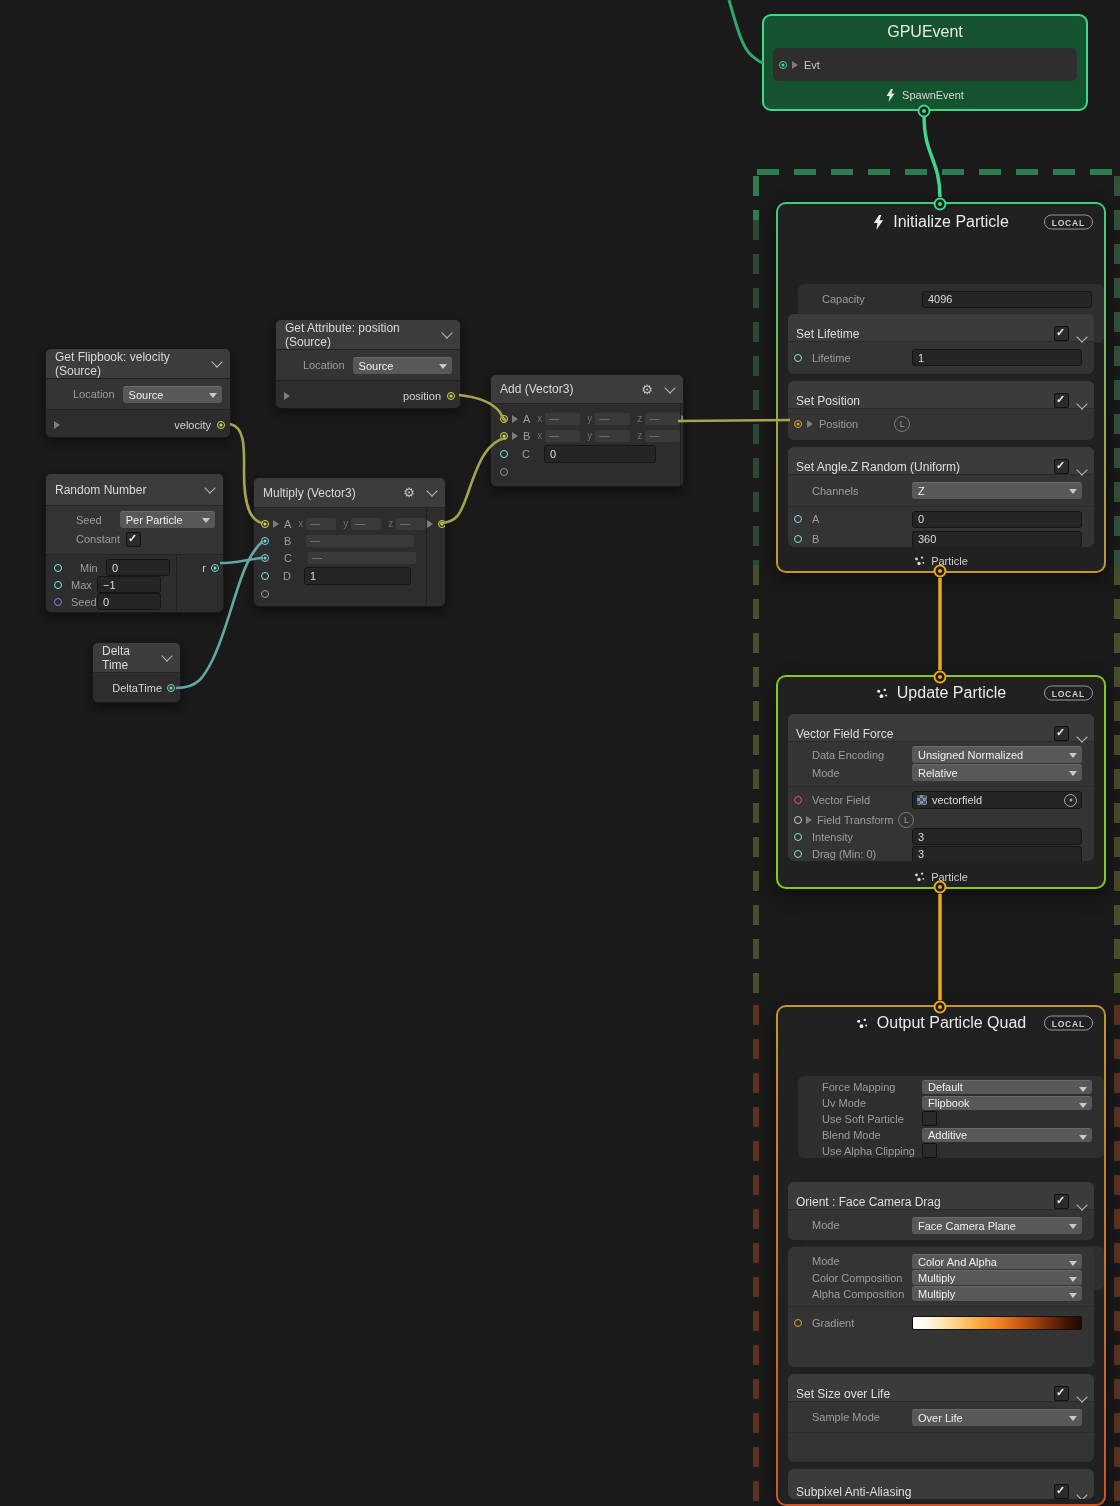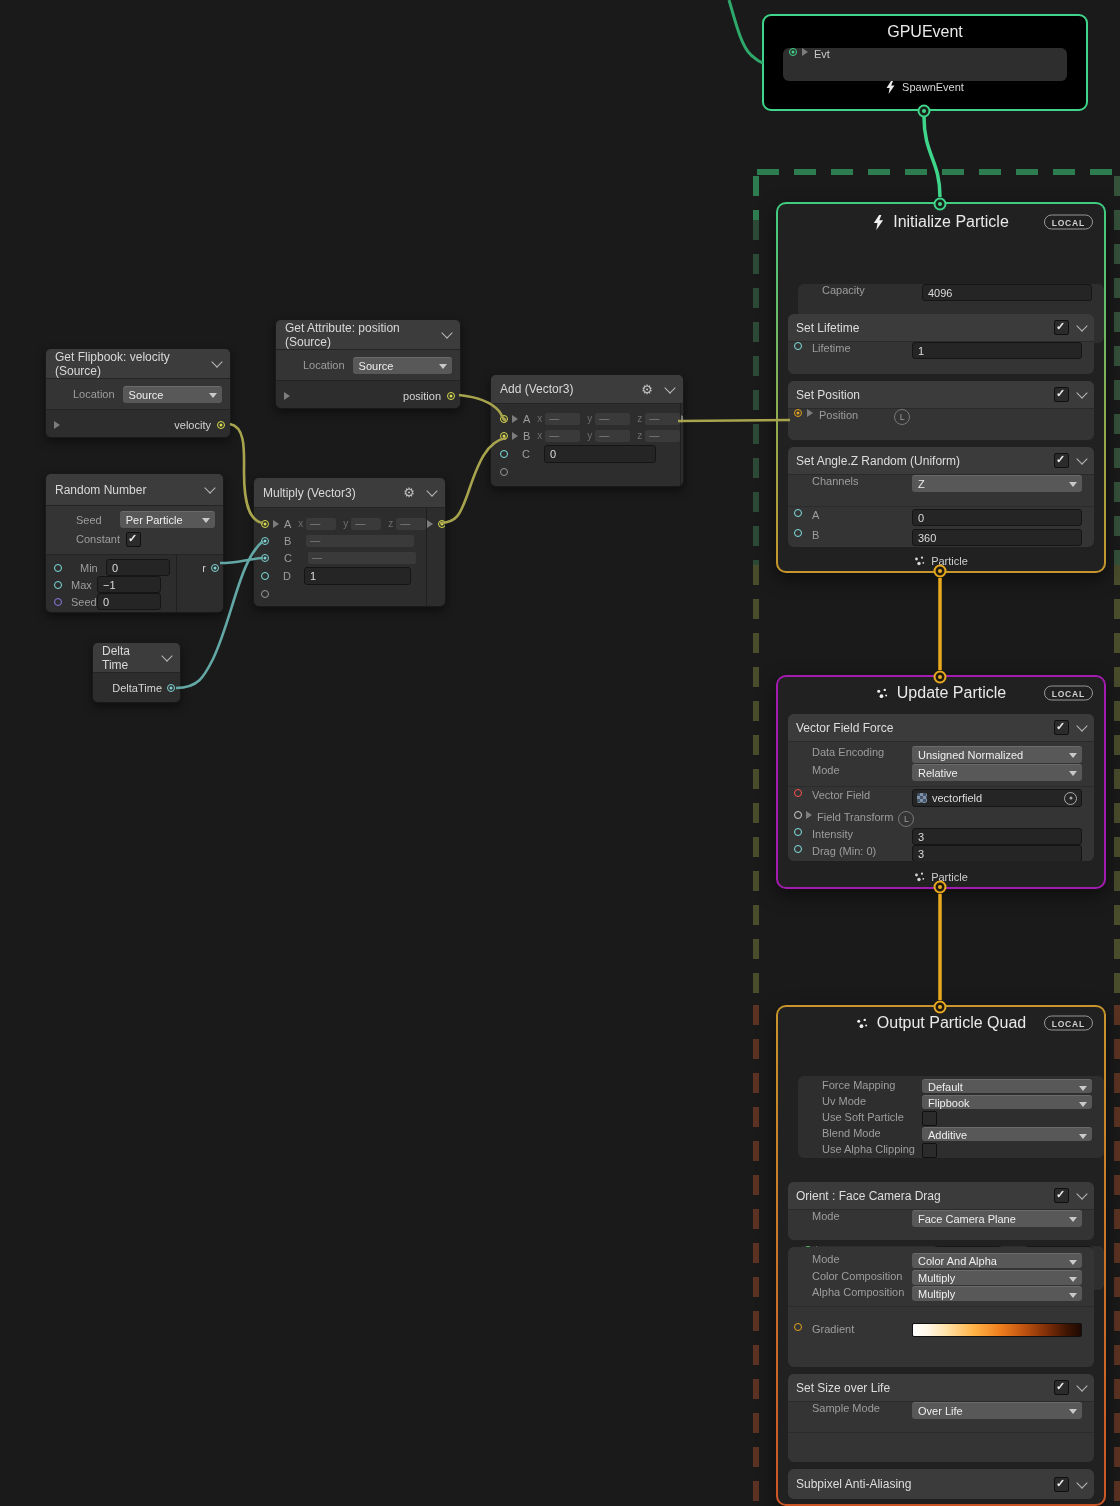--- a/index.html
+++ b/index.html
@@ -10,23 +10,23 @@
   .vdash{width:6px;background:repeating-linear-gradient(180deg,var(--dc) 0 20px,transparent 20px 34px)}
   .hdash{height:6px;background:repeating-linear-gradient(90deg,var(--dc) 0 22px,transparent 22px 37px)}
   
   .ctxw{border-radius:10px;padding:2px;box-shadow:0 6px 18px rgba(0,0,0,.5)}
   .ctx{background:#212121;border-radius:8px;width:100%;height:100%;box-sizing:border-box;padding:0 10px;position:relative}
   .ctitle{display:flex;align-items:center;justify-content:center;gap:9px;color:#e9e9e9;font-size:16px;position:relative}
   .local{position:absolute;right:1px;top:50%;transform:translateY(-50%);border:1px solid #979797;border-radius:8px;
          color:#cfcfcf;font-size:8.5px;font-weight:bold;letter-spacing:.8px;padding:1.5px 7px}
   .sec{background:#2e2e2e;border-radius:6px;position:relative}
   .blk{border-radius:6px;overflow:hidden;background:#343434;position:absolute;left:10px;right:10px}
-  .bh{background:#3b3b3b;height:27px;display:flex;align-items:center;padding:0 8px;color:#dedede;font-size:12px;border-bottom:1px solid #2a2a2a}
+  .bh{background:#3b3b3b;height:27px;display:flex;align-items:flex-end;padding:0 8px;color:#dedede;font-size:12px;border-bottom:1px solid #2a2a2a}
   .bh .sp{flex:1}
-  .crow{position:relative;display:flex;}
+  .crow{position:relative;display:flex;align-items:center}
   .lbl{color:#9d9d9d;font-size:11px;position:absolute;left:24px;white-space:nowrap}
   .lbl2{color:#9d9d9d;font-size:11px;white-space:nowrap}
   .valz{position:absolute;left:124px;right:12px;display:flex;align-items:center}
   .footer{position:absolute;left:0;right:0;bottom:4px;display:flex;align-items:center;justify-content:center;gap:6px;color:#cfcfcf;font-size:11px}
   
   .fld{background:#252525;border:1px solid #151515;border-radius:3px;height:15px;color:#dcdcdc;font-size:11px;
        padding:0 5px;display:flex;align-items:center;flex:1;min-width:0}
   .dd{background:#585858;border-top:1px solid #6a6a6a;border-radius:3px;height:16px;display:flex;align-items:center;
       padding:0 16px 0 6px;color:#efefef;font-size:11px;position:relative;flex:1}
   .dd::after{content:'';position:absolute;right:5px;top:6px;border-left:4px solid transparent;border-right:4px solid transparent;border-top:5px solid #c9c9c9}
@@ -61,21 +61,21 @@
 
   <div class="abs hdash" style="left:757px;top:169px;width:363px;--dc:#2e7d50"></div>
   <div class="abs vdash" style="left:753px;top:176px;height:44px;--dc:#2e7d50"></div>
   <div class="abs vdash" style="left:753px;top:220px;height:345px;--dc:#2c4a36"></div>
   <div class="abs vdash" style="left:753px;top:565px;height:440px;--dc:#4a4d2c"></div>
   <div class="abs vdash" style="left:753px;top:1005px;height:501px;--dc:#5c3322"></div>
   <div class="abs vdash" style="left:1114px;top:176px;height:389px;--dc:#35523b"></div>
   <div class="abs vdash" style="left:1114px;top:565px;height:440px;--dc:#4a4d2c"></div>
   <div class="abs vdash" style="left:1114px;top:1005px;height:501px;--dc:#5c3322"></div>
 
-  <div class="abs" style="left:762px;top:14px;width:326px;height:97px;border:2px solid #3fd68b;border-radius:9px;background:#000000;padding:0 19px;box-sizing:border-box">
+  <div class="abs" style="left:762px;top:14px;width:326px;height:97px;border:2px solid #3fd68b;border-radius:9px;background:#14532d;padding:0 9px;box-sizing:border-box">
     <div class="ctitle" style="height:32px">
       <span>GPUEvent</span>
     </div>
     <div class="sec crow" style="height:33px;margin:0">
       <span class="port filled" style="--pc:#3fd68b;margin-left:6px"></span>
       <span class="tri" style="margin-left:5px"></span>
       <span class="lbl2" style="margin-left:6px;color:#c9c9c9">Evt</span>
     </div>
     <div class="crow" style="height:28px;justify-content:center;gap:7px">
       <svg width="9" height="13" viewBox="0 0 9 13">
@@ -170,21 +170,21 @@
             <circle cx="2.5" cy="3" r="1.4" fill="#d8d8d8"></circle>
             <circle cx="8" cy="1.7" r="1.1" fill="#d8d8d8"></circle>
             <circle cx="5" cy="7.5" r="1.7" fill="#d8d8d8"></circle>
             <circle cx="9.3" cy="6.8" r="0.9" fill="#d8d8d8"></circle>
           </svg>
         <span>Particle</span>
       </div>
     </div>
   </div>
 
-  <div class="abs ctxw" style="left:776px;top:675px;width:330px;height:214px;background:#a21caf">
+  <div class="abs ctxw" style="left:776px;top:675px;width:330px;height:214px;background:#84cc16">
     <div class="ctx">
       <div class="ctitle" style="height:32px">
         <svg width="12" height="11" viewBox="0 0 11 10">
             <circle cx="2.5" cy="3" r="1.4" fill="#efefef"></circle>
             <circle cx="8" cy="1.7" r="1.1" fill="#efefef"></circle>
             <circle cx="5" cy="7.5" r="1.7" fill="#efefef"></circle>
             <circle cx="9.3" cy="6.8" r="0.9" fill="#efefef"></circle>
           </svg>
         <span>Update Particle</span>
         <span class="local">LOCAL</span>
@@ -352,21 +352,21 @@
                 <span class="dd" style="height:14px">Multiply</span>
               </span>
             </div>
           <div class="crow" style="height:15px;margin-top:1px">
               <span class="lbl">Alpha Composition</span>
             <span class="valz">
                 <span class="dd" style="height:14px">Multiply</span>
               </span>
             </div>
         </div>
-        <div class="crow" style="height:28px;margin-top:16px">
+        <div class="crow" style="height:28px;margin-top:2px">
           <span class="port" style="--pc:#e3a41d;margin-left:6px"></span>
           <span class="lbl">Gradient</span>
           <span class="valz">
               <span style="flex:1;height:12px;border:1px solid #101010;border-radius:2px;background:linear-gradient(90deg,#ffffff 0%,#fff6e6 9%,#ffe1a6 20%,#ffb347 36%,#ef7e1d 52%,#c05310 66%,#7c2d08 80%,#3d1403 92%,#1d0a02 100%)"></span>
             </span>
         </div>
       </div>
       <div class="blk" style="top:367px;height:88px">
         <div class="bh">
             <span>Set Size over Life</span>

